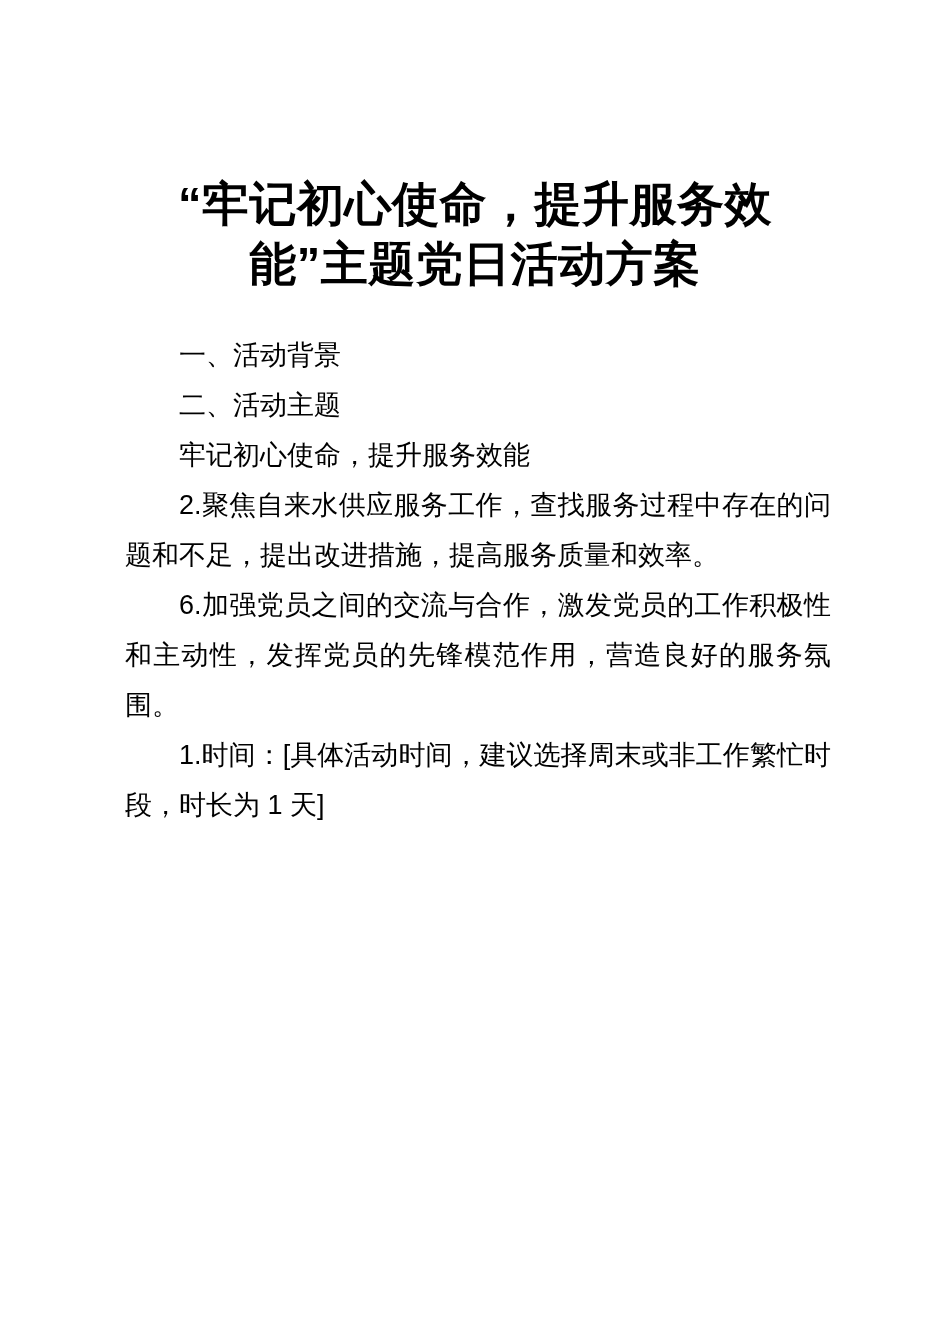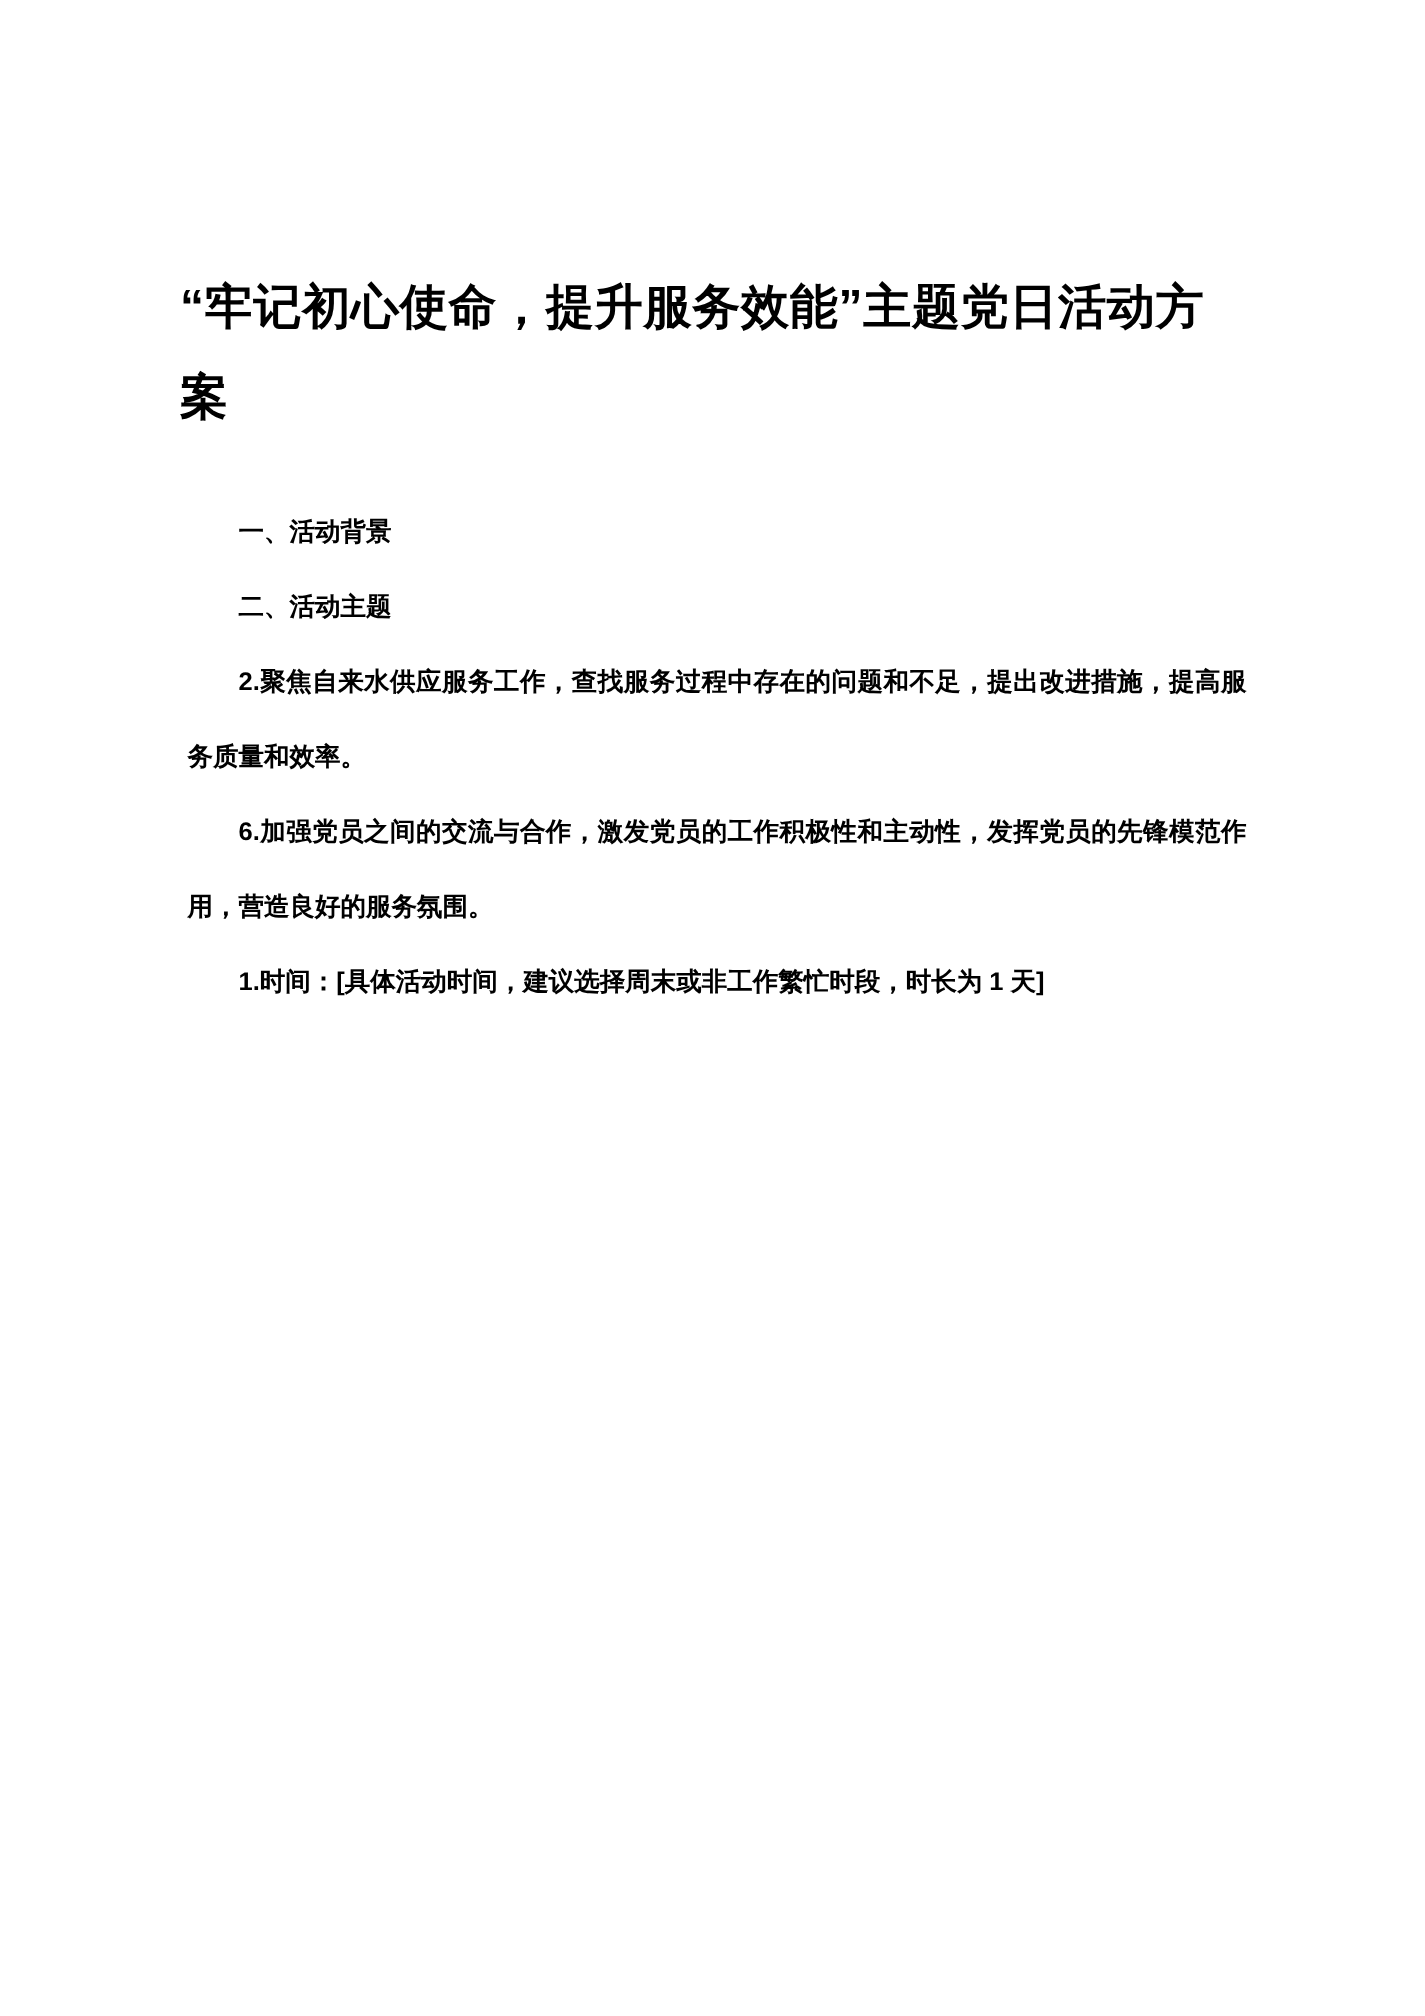--- a/index.html
+++ b/index.html
@@ -12,46 +12,46 @@
     width: 950px;
     height: 1344px;
     background: #ffffff;
     color: #000000;
     font-family: "Liberation Sans", sans-serif;
     overflow: hidden;
   }
   .doc-title {
     width: 710px;
     margin: 174px auto 36px auto;
-    font-size: 32px;
+    font-size: 47px;
     line-height: 60px;
     font-weight: 700;
-    text-align: left;
+    text-align: center;
     letter-spacing: 0.5px;
   }
   .doc-body {
     margin-left: 125px;
     width: 706px;
   }
   .doc-par {
     margin: 0;
     padding: 0;
-    font-size: 17px;
+    font-size: 27px;
     line-height: 50px;
     text-indent: 2em;
     text-align: justify;
     word-break: break-all;
-    font-weight: bold;
   }
 </style>
 </head>
 <body>
 
 <div class="page">
   <div class="doc-title">“牢记初心使命，提升服务效能”主题党日活动方案</div>
   <div class="doc-body">
       <p class="doc-par">一、活动背景</p>
       <p class="doc-par">二、活动主题</p>
+      <p class="doc-par">牢记初心使命，提升服务效能</p>
       <p class="doc-par">2.聚焦自来水供应服务工作，查找服务过程中存在的问题和不足，提出改进措施，提高服务质量和效率。</p>
       <p class="doc-par">6.加强党员之间的交流与合作，激发党员的工作积极性和主动性，发挥党员的先锋模范作用，营造良好的服务氛围。</p>
       <p class="doc-par">1.时间：[具体活动时间，建议选择周末或非工作繁忙时段，时长为 1 天]</p>
     </div>
 </div>
 
 </body></html>

